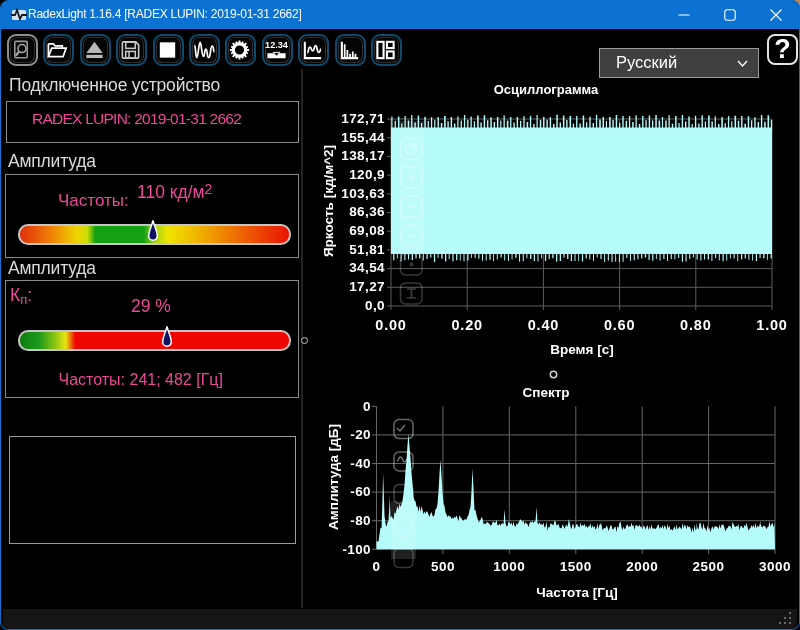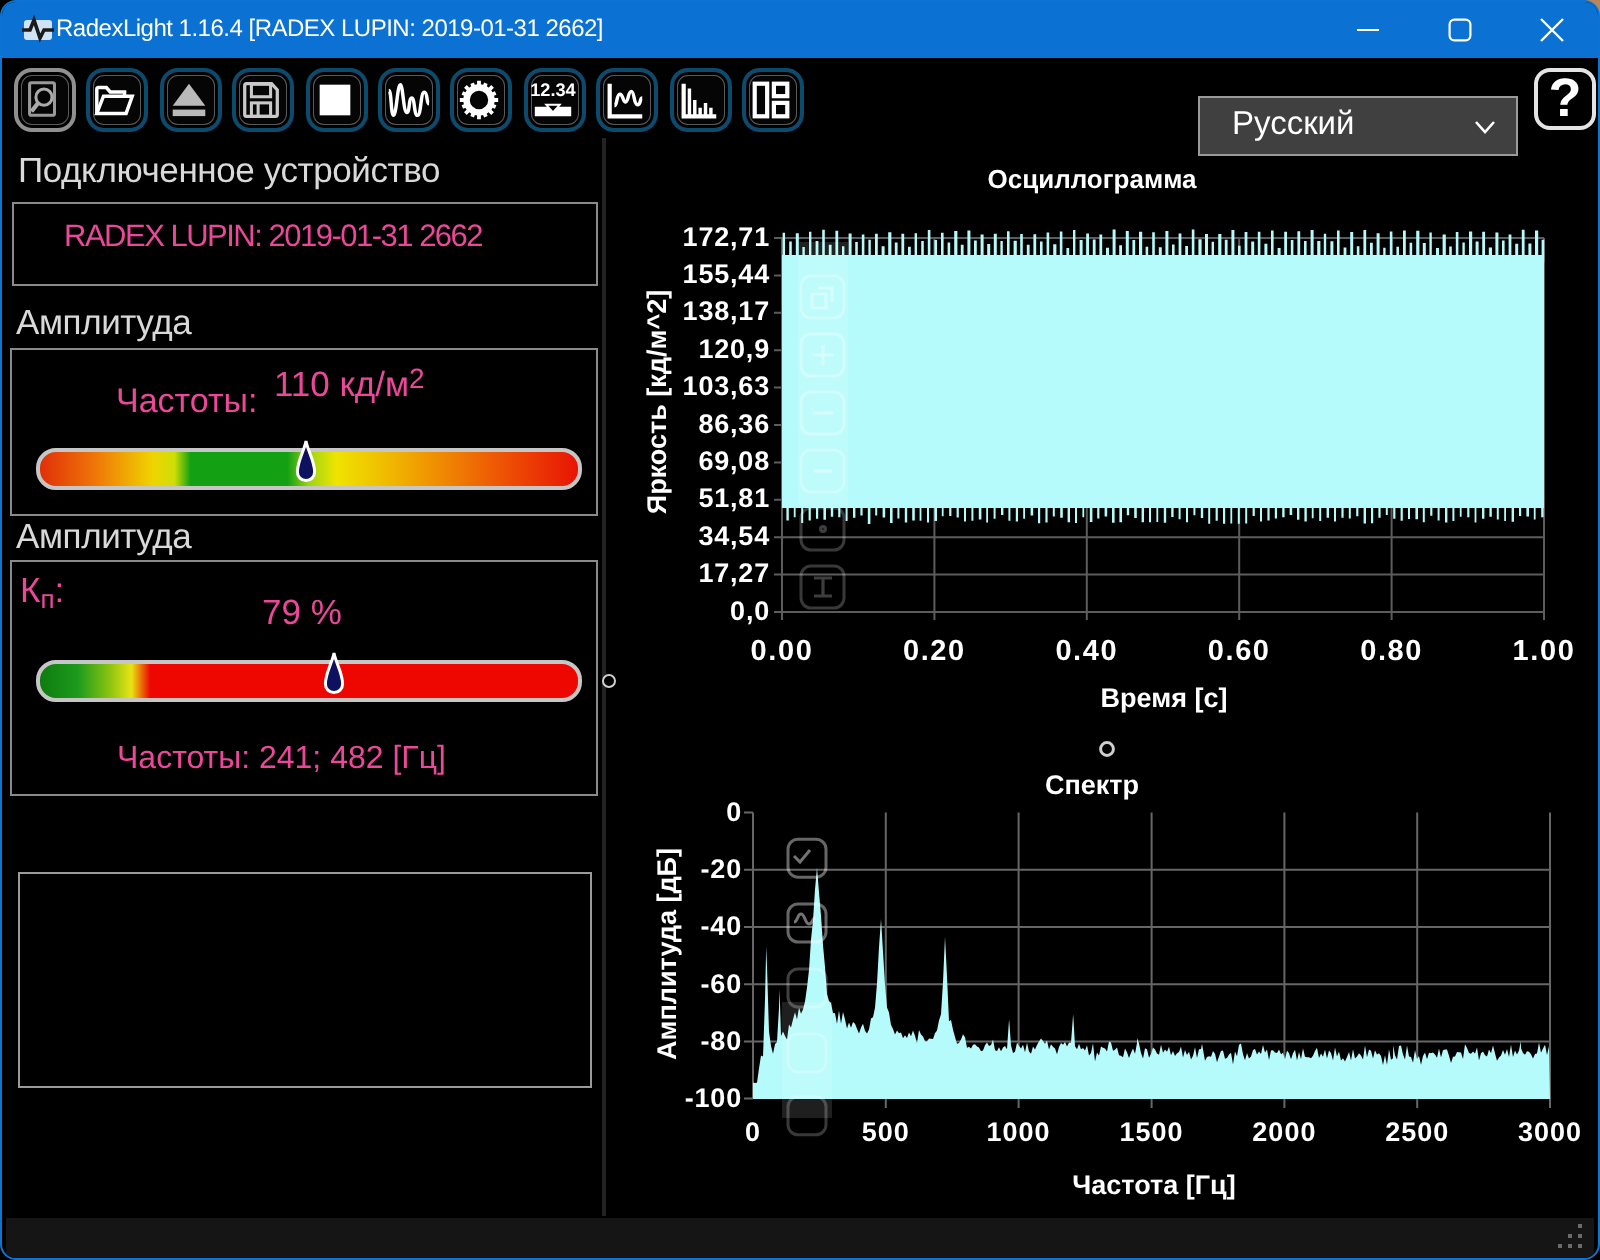--- a/index.html
+++ b/index.html
@@ -133,21 +133,21 @@
  <div class="box" style="left:4px;top:173px;width:294px;height:84px"></div>
  <div class="bld" style="left:57px;top:190px;font-size:17px">Частоты:</div>
  <div class="bld" style="left:136px;top:180px;font-size:17.5px">110 кд/м<span style="font-size:14px;vertical-align:4px">2</span></div>
  <div class="gbar" style="left:17px;top:223px;width:273px;background:linear-gradient(to right,#e03008 0%,#ef7408 10%,#efd400 21%,#cede08 25%,#13a013 28%,#13a013 46%,#9ed414 50%,#efe400 55%,#f0b400 66%,#ee5c04 84%,#e81404 100%)"></div>
  <svg width="14" height="26" viewBox="0 0 14 26" style="position:absolute;z-index:2;left:145px;top:218px">
  <path d="M7 1.5 C7.9 6.5,11.3 11.5,11.3 17 a4.3 4.3 0 01-8.6 0 C2.7 11.5,6.1 6.5,7 1.5Z" fill="#0e1060" stroke="#fff" stroke-width="1.5"></path>
 </svg>
  <div class="lab" style="left:7px;top:256.5px">Амплитуда</div>
  <div class="box" style="left:4px;top:279px;width:294px;height:118px"></div>
  <div class="bld" style="left:9px;top:283.5px;font-size:17.5px">К<span style="font-size:13px;vertical-align:-3px">п</span>:</div>
- <div class="bld" style="left:130px;top:295px;font-size:17.5px">79 %</div>
+ <div class="bld" style="left:130px;top:295px;font-size:17.5px">29 %</div>
  <div class="gbar" style="left:17px;top:329px;width:273px;background:linear-gradient(to right,#0e7c0e 0%,#1d9a1d 7%,#8cc410 13%,#e8e414 17%,#ee0600 20.5%,#ee0600 100%)"></div>
  <svg width="14" height="26" viewBox="0 0 14 26" style="position:absolute;z-index:2;left:159px;top:323.5px">
  <path d="M7 1.5 C7.9 6.5,11.3 11.5,11.3 17 a4.3 4.3 0 01-8.6 0 C2.7 11.5,6.1 6.5,7 1.5Z" fill="#0e1060" stroke="#fff" stroke-width="1.5"></path>
 </svg>
  <div class="bld" style="left:57.5px;top:370px;font-size:16px">Частоты: 241; 482 [Гц]</div>
  <div class="box" style="left:8px;top:435px;width:287px;height:108px;border-color:#9a9a9a"></div>
 
  <div id="split"></div>
  <div id="sgrip"></div>
 

